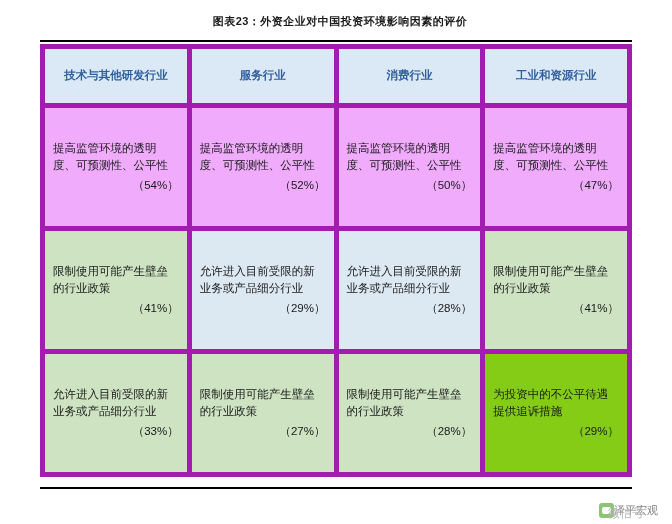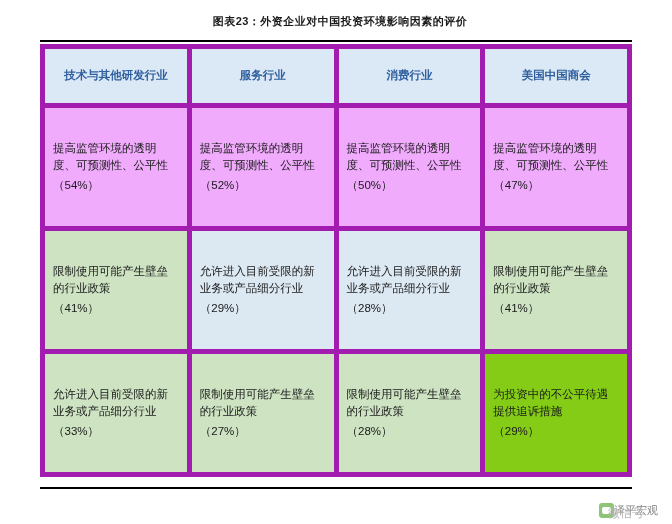--- a/index.html
+++ b/index.html
@@ -62,21 +62,21 @@
     height:42px;
     border:1px solid #ffffff;
   }
   tbody tr{ }
   .cell-label{
     display:block;
     text-align:left;
   }
   .cell-pct{
     display:block;
-    text-align:left;
+    text-align:right;
     margin-top:2px;
   }
   .row-a td{ background:#f0abfc; color:#1a1a1a; height:106px;}
   .row-b td{ background:#cde3c2; color:#1a1a1a; height:106px;}
   .row-c td{ background:#cde3c2; color:#1a1a1a; height:106px;}
   .row-b td.alt{ background:#dce8f2; color:#1a1a1a;}
   .row-c td.gray{ background:#84cc16; color:#1a1a1a;margin-top:35px;}
 
   .wm{
     position:absolute;
@@ -107,21 +107,21 @@
 
   <div class="title">图表23：外资企业对中国投资环境影响因素的评价</div>
   <div class="rule-top"></div>
 
   <table class="matrix">
     <thead>
       <tr>
         <th>技术与其他研发行业</th>
         <th>服务行业</th>
         <th>消费行业</th>
-        <th>美国中国商会</th>
+        <th>工业和资源行业</th>
       </tr>
     </thead>
     <tbody>
       <tr class="row-a">
         <td>
           <span class="cell-label">提高监管环境的透明度、可预测性、公平性</span>
           <span class="cell-pct">（54%）</span>
         </td>
         <td>
           <span class="cell-label">提高监管环境的透明度、可预测性、公平性</span>

